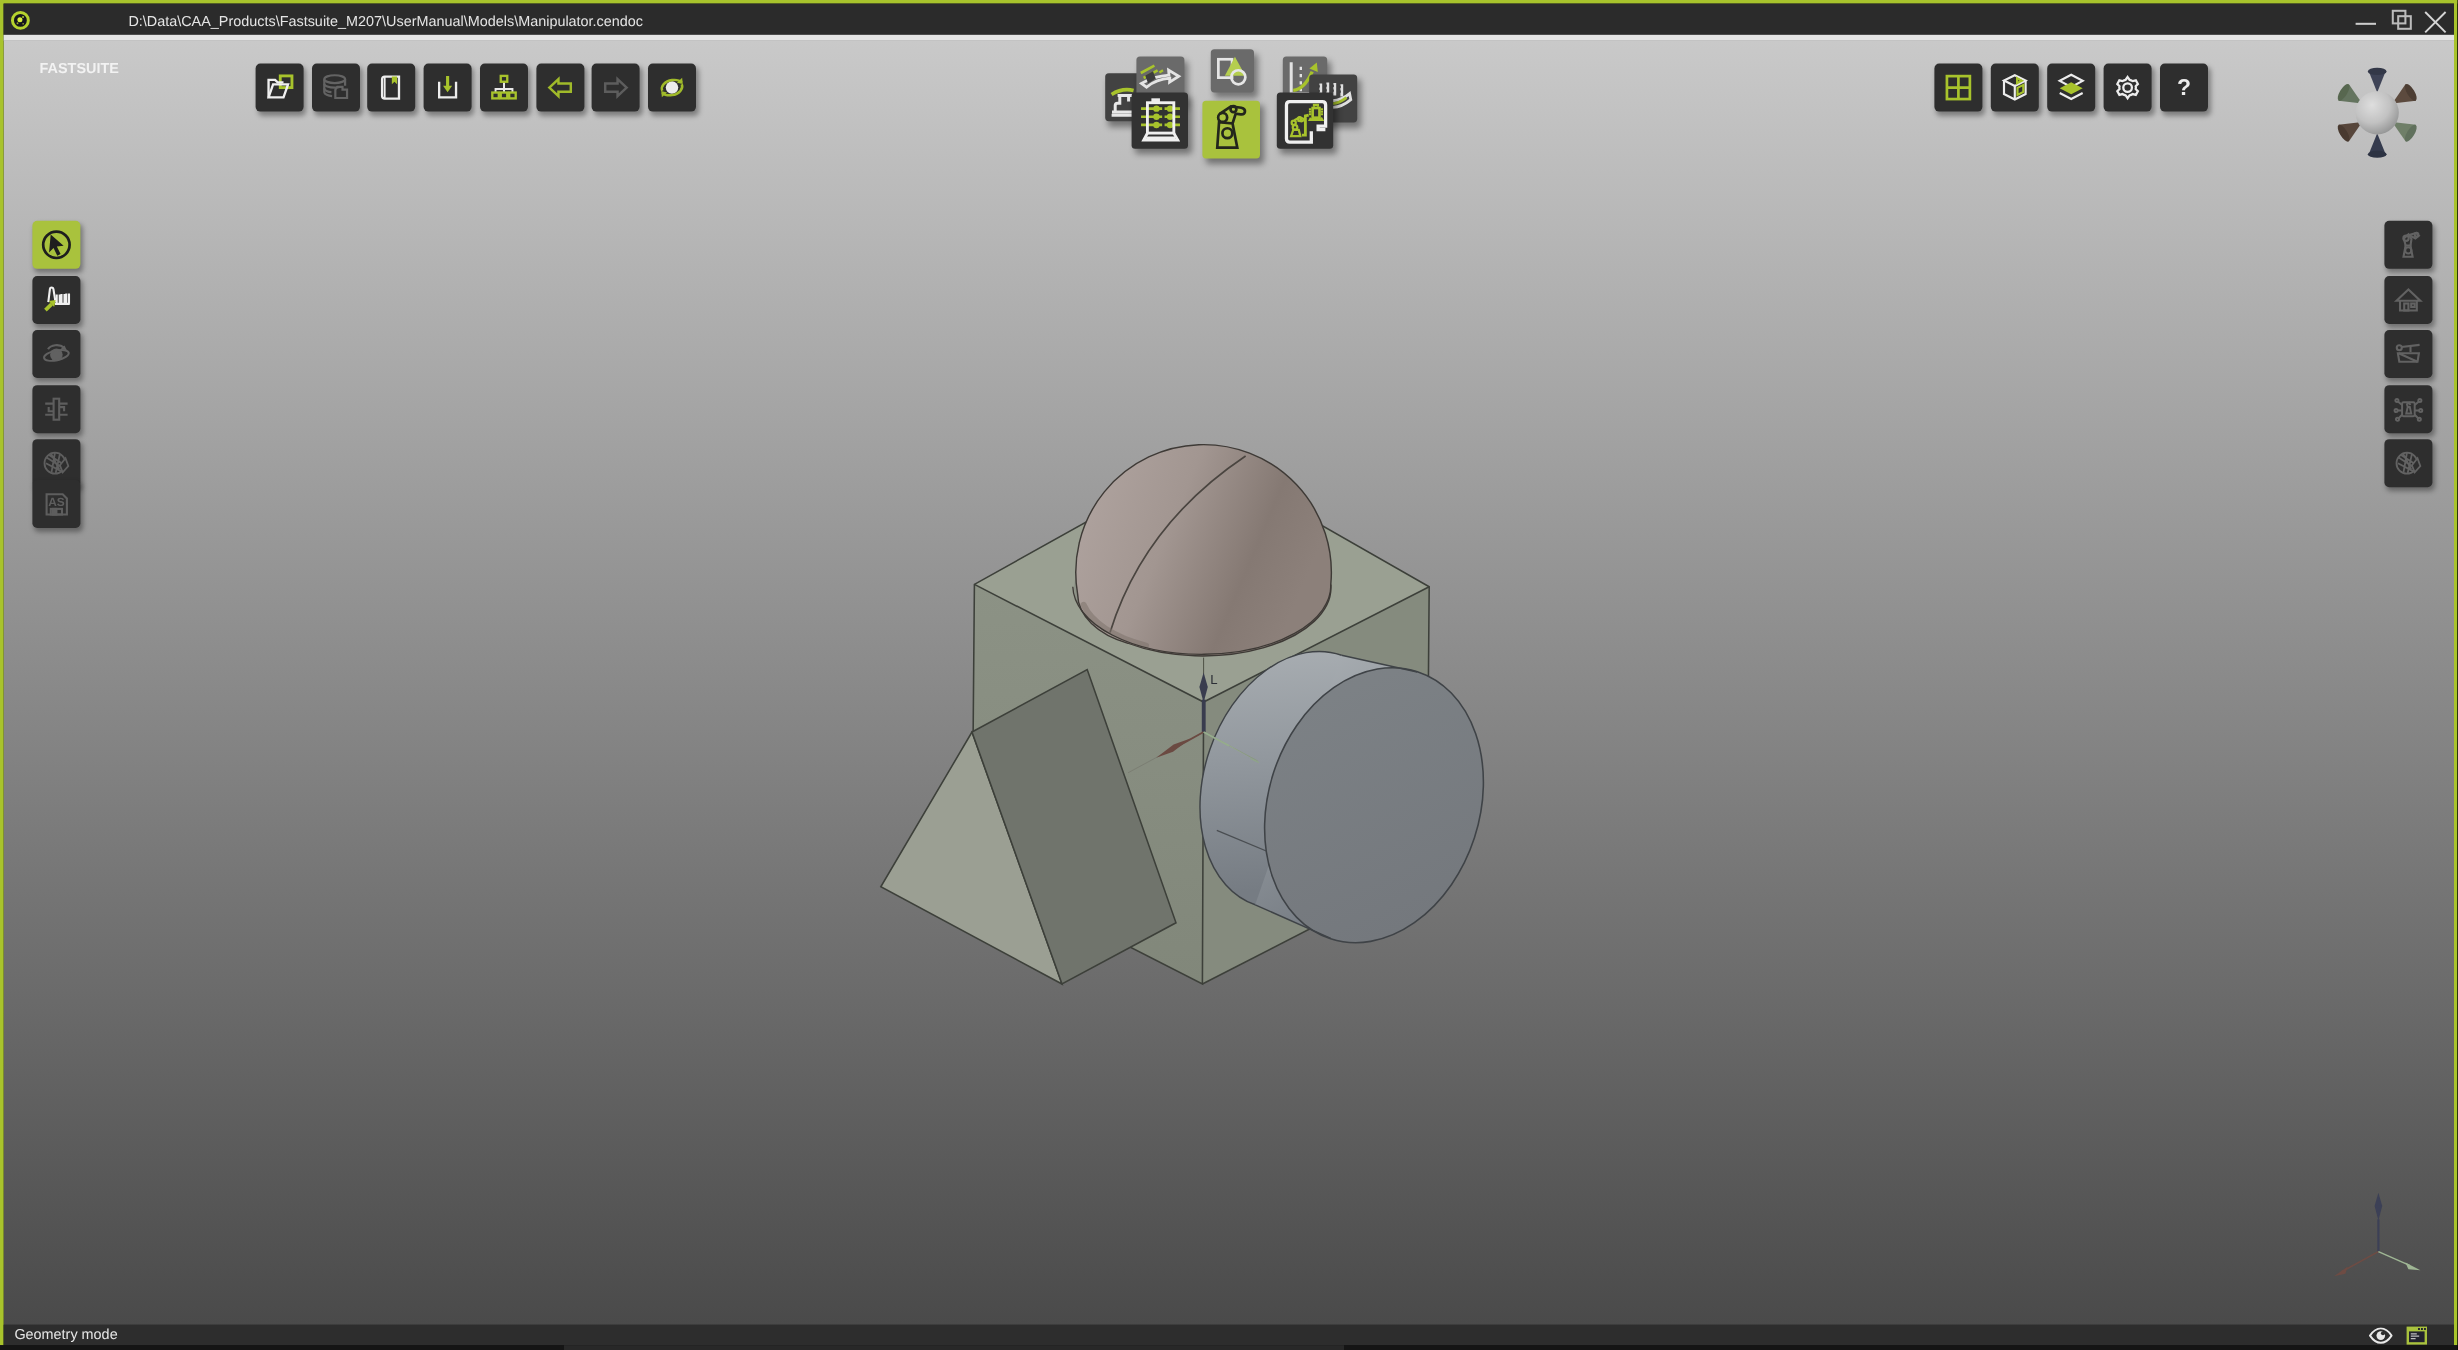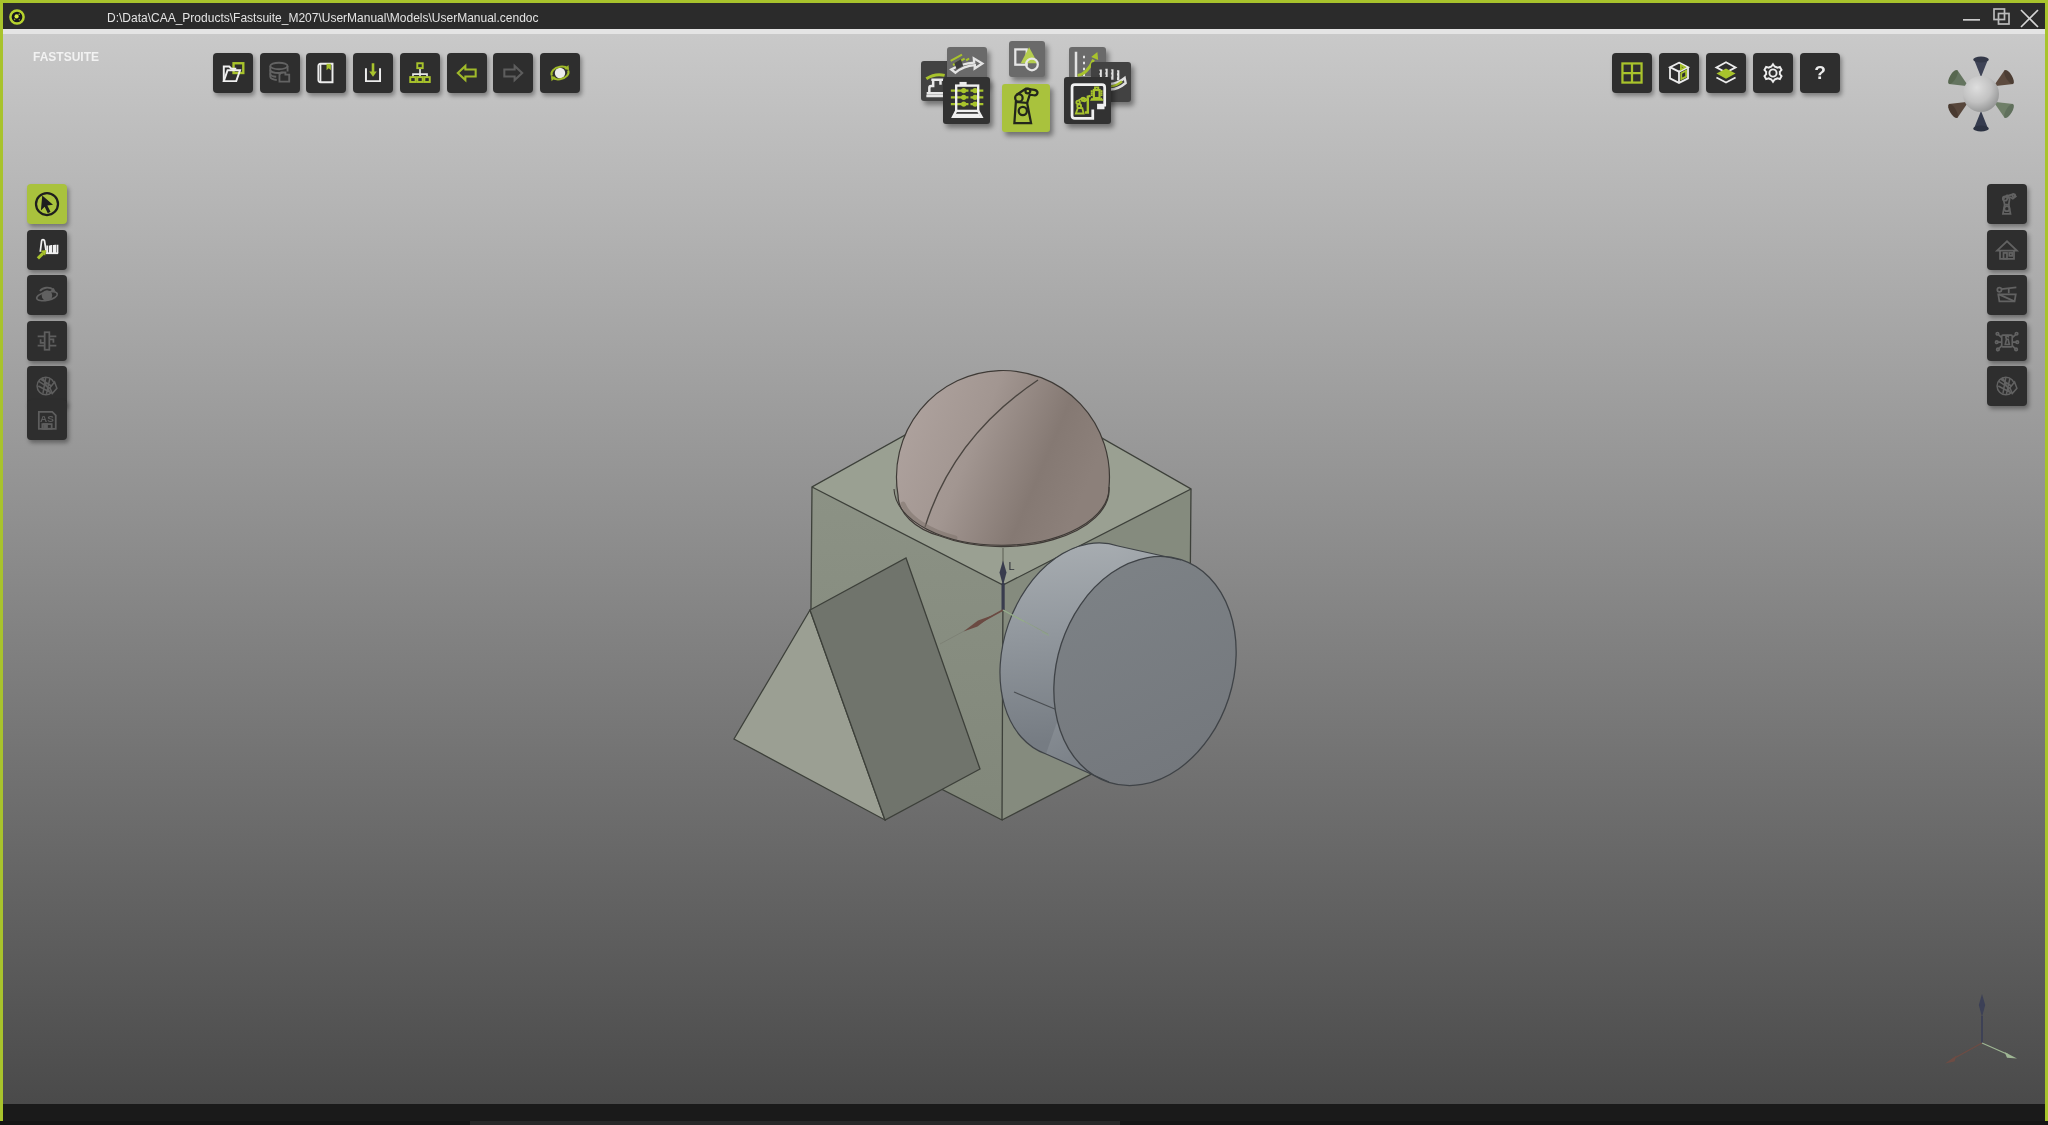--- a/index.html
+++ b/index.html
@@ -121,34 +121,50 @@
   <div class="frame-right"></div>
   <div class="titlebar">
     <svg width="20" height="20" style="position:absolute;left:4px;top:4px" viewBox="0 0 20 20">
       <circle cx="10" cy="10" r="6.6" fill="#16161d" stroke="#b6d22e" stroke-width="2.5"></circle>
       <circle cx="9.6" cy="9.4" r="2.1" fill="#d9ee3e"></circle>
       <circle cx="7.6" cy="12.4" r="0.8" fill="#97a72e"></circle>
       <circle cx="12.3" cy="12.8" r="0.7" fill="#97a72e"></circle>
       <circle cx="12.2" cy="7.2" r="0.8" fill="#b6d22e"></circle>
     </svg>
     <div class="title-text">FASTSUITE</div>
-    <div class="path-text">D:\Data\CAA_Products\Fastsuite_M207\UserManual\Models\UserManual.cendoc</div>
+    <div class="path-text">D:\Data\CAA_Products\Fastsuite_M207\UserManual\Models\Manipulator.cendoc</div>
     <svg width="100" height="26" style="position:absolute;right:4px;top:0" viewBox="0 0 100 26">
       <rect x="22" y="16" width="17" height="1.7" fill="#cccccc"></rect>
       <g stroke="#bbbbbb" stroke-width="1.7" fill="none">
         <rect x="53" y="6" width="10.5" height="10.5"></rect>
         <rect x="57.5" y="10.5" width="10.5" height="10.5"></rect>
       </g>
       <g stroke="#d5d5d5" stroke-width="1.6">
         <line x1="80" y1="7" x2="97" y2="24"></line>
         <line x1="97" y1="7" x2="80" y2="24"></line>
       </g>
     </svg>
   </div>
   <div class="lightstrip"></div>
+  <div class="statusbar">
+    <div class="status-text">Geometry mode</div>
+    <svg width="20" height="14" viewBox="0 0 20 14" style="position:absolute;left:1971px;top:2px">
+      <path d="M1 7 C4 2.5 8 1 10 1 C12 1 16 2.5 19 7 C16 11.5 12 13 10 13 C8 13 4 11.5 1 7 Z" fill="none" stroke="#e8e8e8" stroke-width="1.6"></path>
+      <circle cx="10" cy="7" r="3.6" fill="#e8e8e8"></circle>
+      <circle cx="11.8" cy="5" r="1.7" fill="#2d2d2d"></circle>
+    </svg>
+    <svg width="18" height="16" viewBox="0 0 18 16" style="position:absolute;left:2002px;top:1px">
+      <rect x="0.5" y="0.5" width="17" height="15" fill="#a9c23d"></rect>
+      <rect x="2.5" y="4.5" width="13" height="9" fill="#23232e"></rect>
+      <rect x="10" y="1.7" width="1.6" height="1.6" fill="#23232e"></rect>
+      <rect x="12.5" y="1.7" width="1.6" height="1.6" fill="#23232e"></rect>
+      <rect x="15" y="1.7" width="1.6" height="1.6" fill="#23232e"></rect>
+      <path d="M4 6.5 H9 M4 8.5 H11 M4 10.5 H8" stroke="#bfbfbf" stroke-width="1.1"></path>
+    </svg>
+  </div>
   <div class="bottomstrip"></div>
   <div style="position:absolute;left:470px;top:1121px;width:650px;height:4px;background:#282828"></div>
   <div id="toolbars">
 
     <div class="btn" style="left:213px;top:53px">
       <svg width="26" height="26" viewBox="0 0 24 24">
         <rect x="12.5" y="3" width="9" height="9" fill="none" stroke="#a8c32c" stroke-width="2.2"></rect>
         <path d="M3.5 19.5 L3.5 6 L8.5 6 L10.5 8 L15 8" fill="none" stroke="#f0f0f0" stroke-width="1.8"></path>
         <polygon points="3.5,19.5 7,9.5 18.5,9.5 15,19.5" fill="none" stroke="#f0f0f0" stroke-width="1.8"></polygon>
       </svg>

